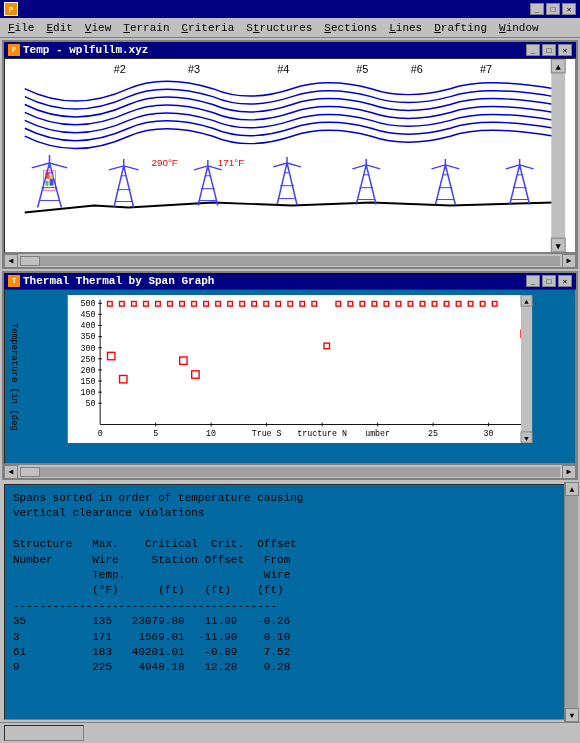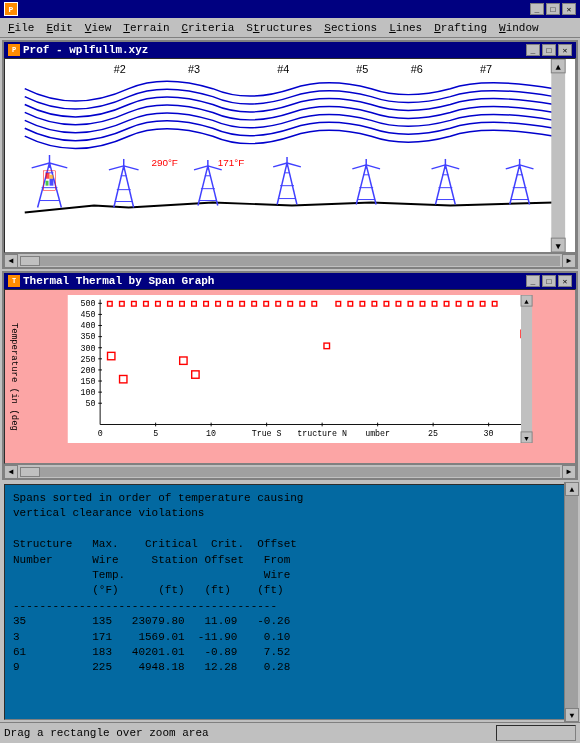--- a/index.html
+++ b/index.html
@@ -170,21 +170,21 @@
       color: white;
       height: 16px;
       display: flex;
       align-items: center;
       padding: 0 4px;
       font-size: 11px;
       font-weight: bold;
       justify-content: space-between;
     }
     .chart-area {
-      background: #fca5a5;
+      background: #0369a1;
       height: 175px;
       position: relative;
       border: 1px inset #808080;
       display: flex;
     }
     .y-axis-label {
       writing-mode: vertical-rl;
       transform: rotate(180deg);
       font-size: 9px;
       color: #000;
@@ -293,21 +293,21 @@
   <span class="menu-item"><span class="underline">S</span>ections</span>
   <span class="menu-item"><span class="underline">L</span>ines</span>
   <span class="menu-item"><span class="underline">D</span>rafting</span>
   <span class="menu-item"><span class="underline">W</span>indow</span>
 </div>
 
 <div class="inner-window">
   <div class="inner-title-bar">
     <div class="inner-title-left">
       <div class="small-icon">P</div>
-      <span>Prof - wplfullm.xyz</span>
+      <span>Temp - wplfullm.xyz</span>
     </div>
     <div class="win-btns">
       <div class="win-btn">_</div>
       <div class="win-btn">□</div>
       <div class="win-btn">✕</div>
     </div>
   </div>
 
   <div class="profile-canvas">
     <svg class="profile-svg" viewBox="0 0 556 195">
@@ -589,15 +589,14 @@
 9           225    4948.18   12.28    0.28</pre>
   </div>
   <div class="report-scrollbar">
     <div class="vscroll-btn">▲</div>
     <div class="vscroll-track"></div>
     <div class="vscroll-btn">▼</div>
   </div>
 </div>
 
 <div class="status-bar">
-  <div class="status-left">Drag a rectangle over zoom area</div>
   <div class="status-right"></div>
 </div>
 
 </body></html>

